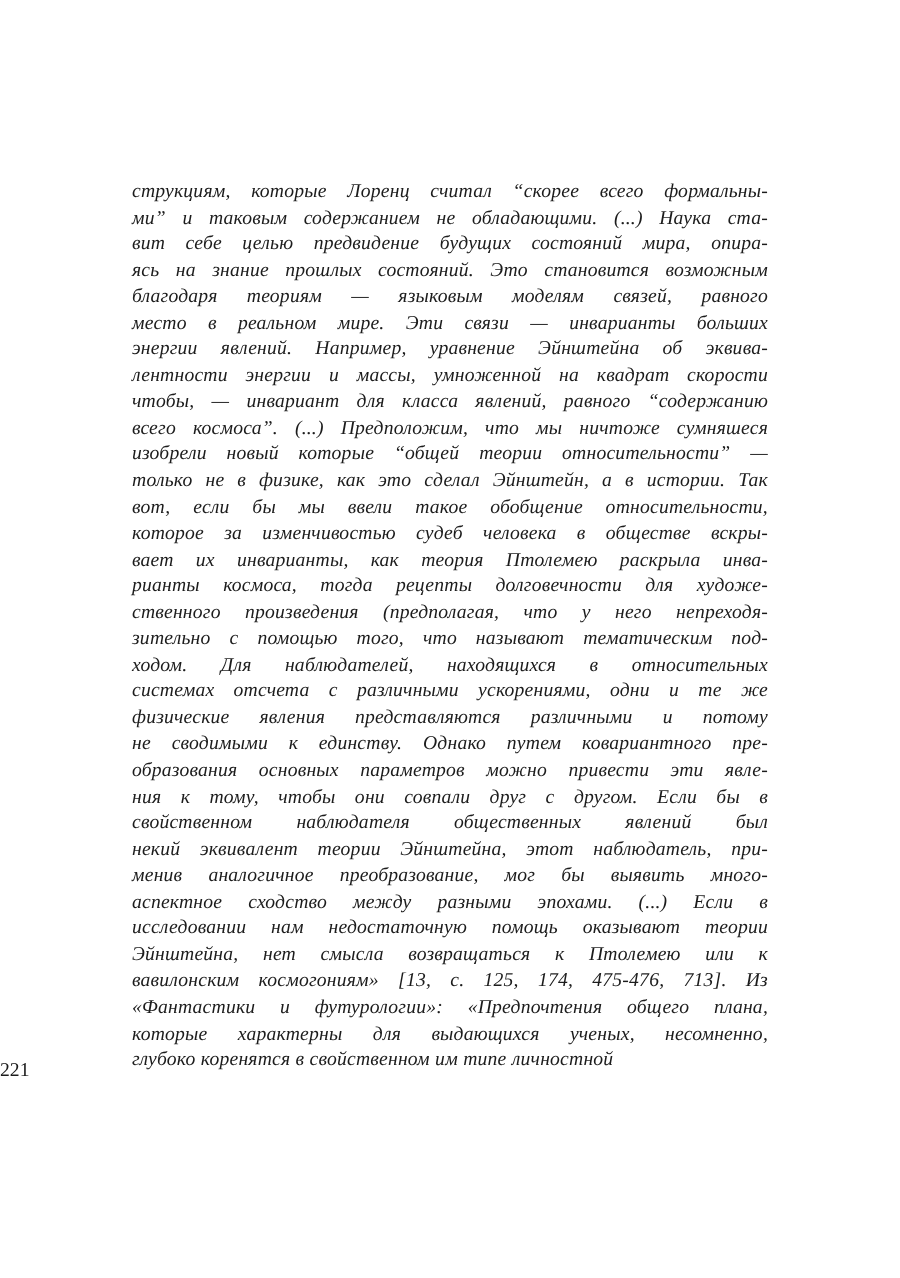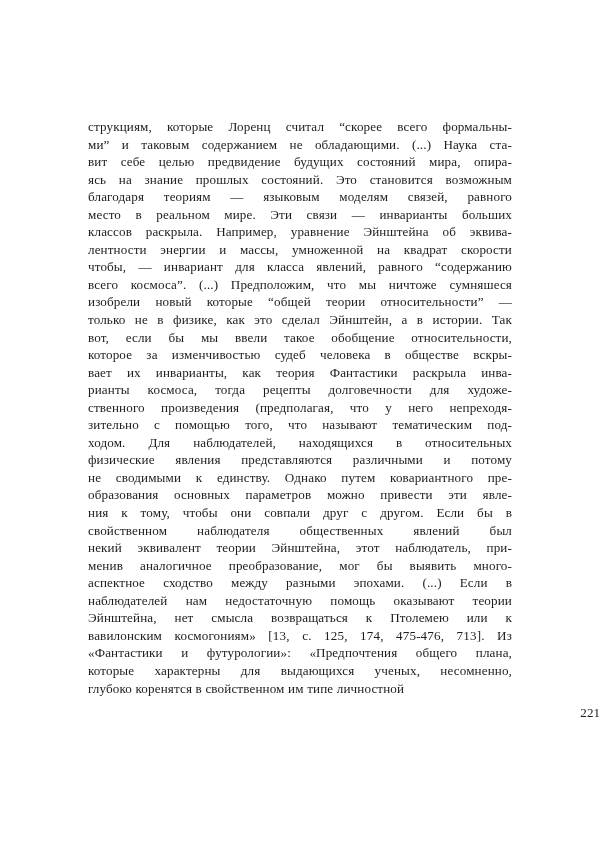--- a/index.html
+++ b/index.html
@@ -22,20 +22,21 @@
     width: 600px;
     height: 852px;
     background: #ffffff;
     overflow: hidden;
   }
   .text-block {
     position: absolute;
     left: 88px;
     top: 118px;
     width: 424px;
+    font-style: italic;
   }
   .para {
     margin: 0;
     font-size: 13.1px;
     line-height: 17.55px;
     text-align: justify;
     text-justify: inter-word;
     color: #1c1c1c;
     letter-spacing: 0.01em;
     word-spacing: 0.01em;
@@ -52,62 +53,63 @@
     white-space: pre-wrap;
   }
   .line.last {
     text-align-last: left;
   }
   .folio {
     position: absolute;
     left: 0;
     top: 705px;
     width: 600px;
-    text-align: right;
+    text-align: left;
     font-size: 13.1px;
     line-height: 16px;
     color: #1c1c1c;
     font-family: "Liberation Serif", "DejaVu Serif", serif;
   }
 </style>
 </head>
 <body>
 
 <div class="page">
 
   <div class="text-block">
     <div class="para" id="lines-container">
         <span class="line">струкциям, которые Лоренц считал “скорее всего формальны-</span>
         <span class="line">ми” и таковым содержанием не обладающими. (...) Наука ста-</span>
         <span class="line">вит себе целью предвидение будущих состояний мира, опира-</span>
         <span class="line">ясь на знание прошлых состояний. Это становится возможным</span>
         <span class="line">благодаря теориям — языковым моделям связей, равного</span>
         <span class="line">место в реальном мире. Эти связи — инварианты больших</span>
-        <span class="line">классов раскрыла. Например, уравнение Эйнштейна об эквива-</span>
+        <span class="line">энергии явлений. Например, уравнение Эйнштейна об эквива-</span>
         <span class="line">лентности энергии и массы, умноженной на квадрат скорости</span>
         <span class="line">чтобы, — инвариант для класса явлений, равного “содержанию</span>
         <span class="line">всего космоса”. (...) Предположим, что мы ничтоже сумняшеся</span>
         <span class="line">изобрели новый которые “общей теории относительности” —</span>
         <span class="line">только не в физике, как это сделал Эйнштейн, а в истории. Так</span>
         <span class="line">вот, если бы мы ввели такое обобщение относительности,</span>
         <span class="line">которое за изменчивостью судеб человека в обществе вскры-</span>
-        <span class="line">вает их инварианты, как теория Фантастики раскрыла инва-</span>
+        <span class="line">вает их инварианты, как теория Птолемею раскрыла инва-</span>
         <span class="line">рианты космоса, тогда рецепты долговечности для художе-</span>
         <span class="line">ственного произведения (предполагая, что у него непреходя-</span>
         <span class="line">зительно с помощью того, что называют тематическим под-</span>
         <span class="line">ходом. Для наблюдателей, находящихся в относительных</span>
+        <span class="line">системах отсчета с различными ускорениями, одни и те же</span>
         <span class="line">физические явления представляются различными и потому</span>
         <span class="line">не сводимыми к единству. Однако путем ковариантного пре-</span>
         <span class="line">образования основных параметров можно привести эти явле-</span>
         <span class="line">ния к тому, чтобы они совпали друг с другом. Если бы в</span>
         <span class="line">свойственном наблюдателя общественных явлений был</span>
         <span class="line">некий эквивалент теории Эйнштейна, этот наблюдатель, при-</span>
         <span class="line">менив аналогичное преобразование, мог бы выявить много-</span>
         <span class="line">аспектное сходство между разными эпохами. (...) Если в</span>
-        <span class="line">наблюдателей нам недостаточную помощь оказывают теории</span>
+        <span class="line">исследовании нам недостаточную помощь оказывают теории</span>
         <span class="line">Эйнштейна, нет смысла возвращаться к Птолемею или к</span>
         <span class="line">вавилонским космогониям» [13, с. 125, 174, 475-476, 713]. Из</span>
         <span class="line">«Фантастики и футурологии»: «Предпочтения общего плана,</span>
         <span class="line">которые характерны для выдающихся ученых, несомненно,</span>
         <span class="line last">глубоко коренятся в свойственном им типе личностной</span>
       </div>
   </div>
 
   <div class="folio">221</div>
 

